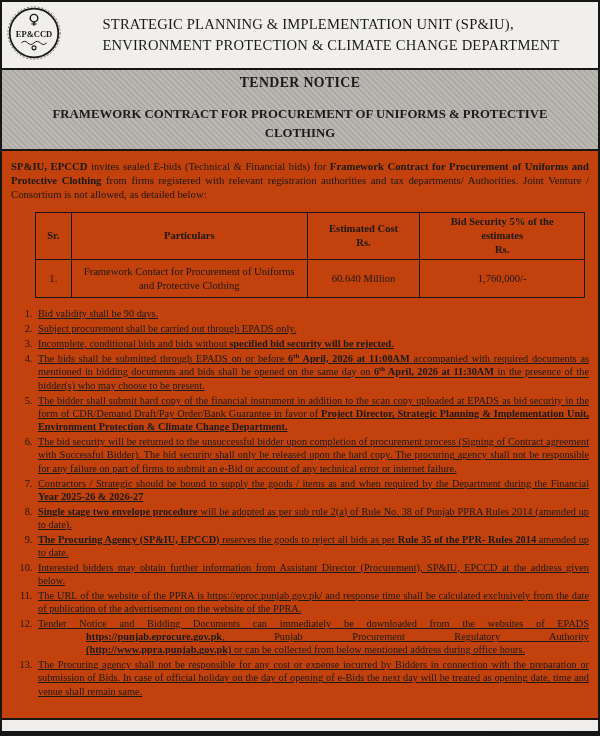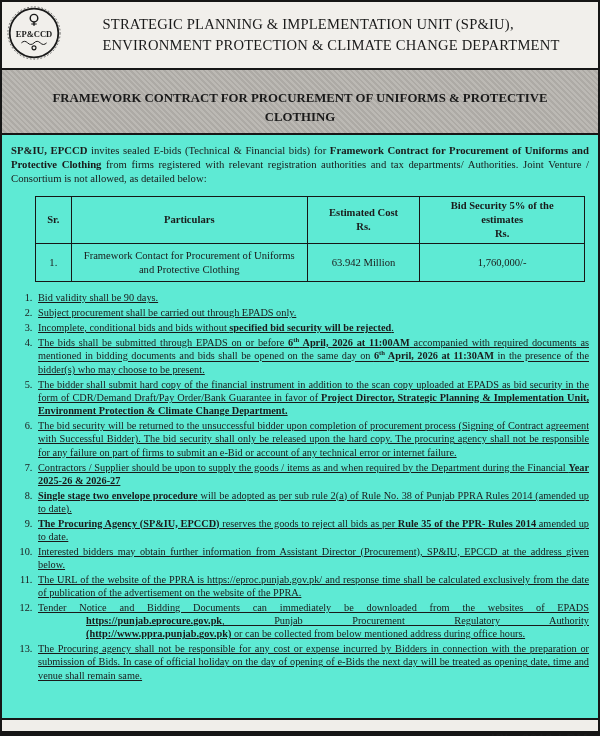--- a/index.html
+++ b/index.html
@@ -42,21 +42,21 @@
     background: #b6b3ae;
     background-image: repeating-linear-gradient(45deg, rgba(255,255,255,0.08) 0 2px, rgba(0,0,0,0.05) 2px 4px);
     border-bottom: 2px solid #161616;
     text-align: center;
     padding: 5px 20px 7px 20px;
   }
   .banner-title { font-weight: bold; font-size: 13.8px; letter-spacing: 0.4px; }
   .banner-subtitle { font-weight: bold; font-size: 12.8px; line-height: 1.45; margin: 14px auto 0; max-width: 520px; }
 
   
-  .body { flex: 1; padding: 6px 9px 0 9px; background: #5eead4; }
+  .body { flex: 1; padding: 6px 9px 0 9px; background: #c2410c; }
   .intro { font-size: 10.7px; line-height: 1.32; text-align: justify; }
 
   table.tender {
     border-collapse: collapse;
     margin: 11px 2px 9px 24px;
     width: calc(100% - 28px);
     font-size: 10.6px;
   }
   table.tender th, table.tender td {
     border: 1.6px solid #161616;
@@ -115,20 +115,21 @@
         <circle cx="30" cy="46.5" r="2.2" fill="none" stroke="#1a1a1a" stroke-width="1.3"></circle>
       </svg>
     </div>
     <div class="org-title">
       <div>STRATEGIC PLANNING &amp; IMPLEMENTATION UNIT (SP&amp;IU),</div>
       <div>ENVIRONMENT PROTECTION &amp; CLIMATE CHANGE DEPARTMENT</div>
     </div>
   </div>
 
   <div class="banner">
+    <div class="banner-title">TENDER NOTICE</div>
     <div class="banner-subtitle">FRAMEWORK CONTRACT FOR PROCUREMENT OF UNIFORMS &amp; PROTECTIVE CLOTHING</div>
   </div>
 
   <div class="body">
     <p class="intro" style="margin:2px 0 0 0"><span class="b">SP&amp;IU, EPCCD</span><span> invites sealed E-bids (Technical &amp; Financial bids) for </span><span class="b">Framework Contract for Procurement of Uniforms and Protective Clothing</span><span> from firms registered with relevant registration authorities and tax departments/ Authorities. Joint Venture / Consortium is not allowed, as detailed below:</span></p>
 
     <table class="tender">
       <thead>
         <tr>
             <th>Sr.</th>
@@ -137,34 +138,34 @@
 Rs.</th>
             <th>Bid Security 5% of the
 estimates
 Rs.</th>
           </tr>
       </thead>
       <tbody>
           <tr>
             <td>1.</td>
             <td>Framework Contact for Procurement of Uniforms and Protective Clothing</td>
-            <td>63.942 Million</td>
+            <td>60.640 Million</td>
             <td>1,760,000/-</td>
           </tr>
         </tbody>
     </table>
 
     <ol class="conditions">
         <li><span>Bid validity shall be 90 days.</span></li>
         <li><span>Subject procurement shall be carried out through EPADS only.</span></li>
         <li><span>Incomplete, conditional bids and bids without </span><span class="b">specified bid security will be rejected</span><span>.</span></li>
         <li><span>The bids shall be submitted through EPADS on or before </span><span class="b">6</span><sup class="b">th</sup><span class="b"> April, 2026 at 11:00AM</span><span> accompanied with required documents as mentioned in bidding documents and bids shall be opened on the same day on </span><span class="b">6</span><sup class="b">th</sup><span class="b"> April, 2026 at 11:30AM</span><span> in the presence of the bidder(s) who may choose to be present.</span></li>
         <li><span>The bidder shall submit hard copy of the financial instrument in addition to the scan copy uploaded at EPADS as bid security in the form of CDR/Demand Draft/Pay Order/Bank Guarantee in favor of </span><span class="b">Project Director, Strategic Planning &amp; Implementation Unit, Environment Protection &amp; Climate Change Department.</span></li>
         <li><span>The bid security will be returned to the unsuccessful bidder upon completion of procurement process (Signing of Contract agreement with Successful Bidder). The bid security shall only be released upon the hard copy.  The procuring agency shall not be responsible for any failure on part of firms to submit an e-Bid or account of any technical error or internet failure.</span></li>
-        <li><span>Contractors / Supplier should be upon to supply the goods / items as and when required by the Department during the Financial </span><span class="b">Year 2025-26 &amp; 2026-27</span></li>
+        <li><span>Contractors / Strategic should be bound to supply the goods / items as and when required by the Department during the Financial </span><span class="b">Year 2025-26 &amp; 2026-27</span></li>
         <li><span class="b">Single stage two envelope procedure</span><span> will be adopted as per sub rule 2(a) of Rule No. 38 of Punjab PPRA Rules 2014 (amended up to date).</span></li>
         <li><span class="b">The Procuring Agency (SP&amp;IU, EPCCD)</span><span> reserves the goods to reject all bids as per </span><span class="b">Rule 35 of the PPR- Rules 2014</span><span> amended up to date.</span></li>
         <li><span>Interested bidders may obtain further information from Assistant Director (Procurement), SP&amp;IU, EPCCD at the address given below.</span></li>
         <li><span>The URL of the website of the PPRA is https://eproc.punjab.gov.pk/ and response time shall be calculated exclusively from the date of publication of the advertisement on the website of the PPRA.</span></li>
         <li><span>Tender Notice and Bidding Documents can immediately be downloaded from the websites of EPADS </span><span class="b u">https://punjab.eprocure.gov.pk</span><span>, Punjab Procurement Regulatory Authority </span><span class="b u">(http://www.ppra.punjab.gov.pk)</span><span> or can be collected from below mentioned address during office hours.</span></li>
         <li><span>The Procuring agency shall not be responsible for any cost or expense incurred by Bidders in connection with the preparation or submission of Bids. In case of official holiday on the day of opening of e-Bids the next day will be treated as opening date, time and venue shall remain same.</span></li>
       </ol>
   </div>
 
   <div class="footer">

